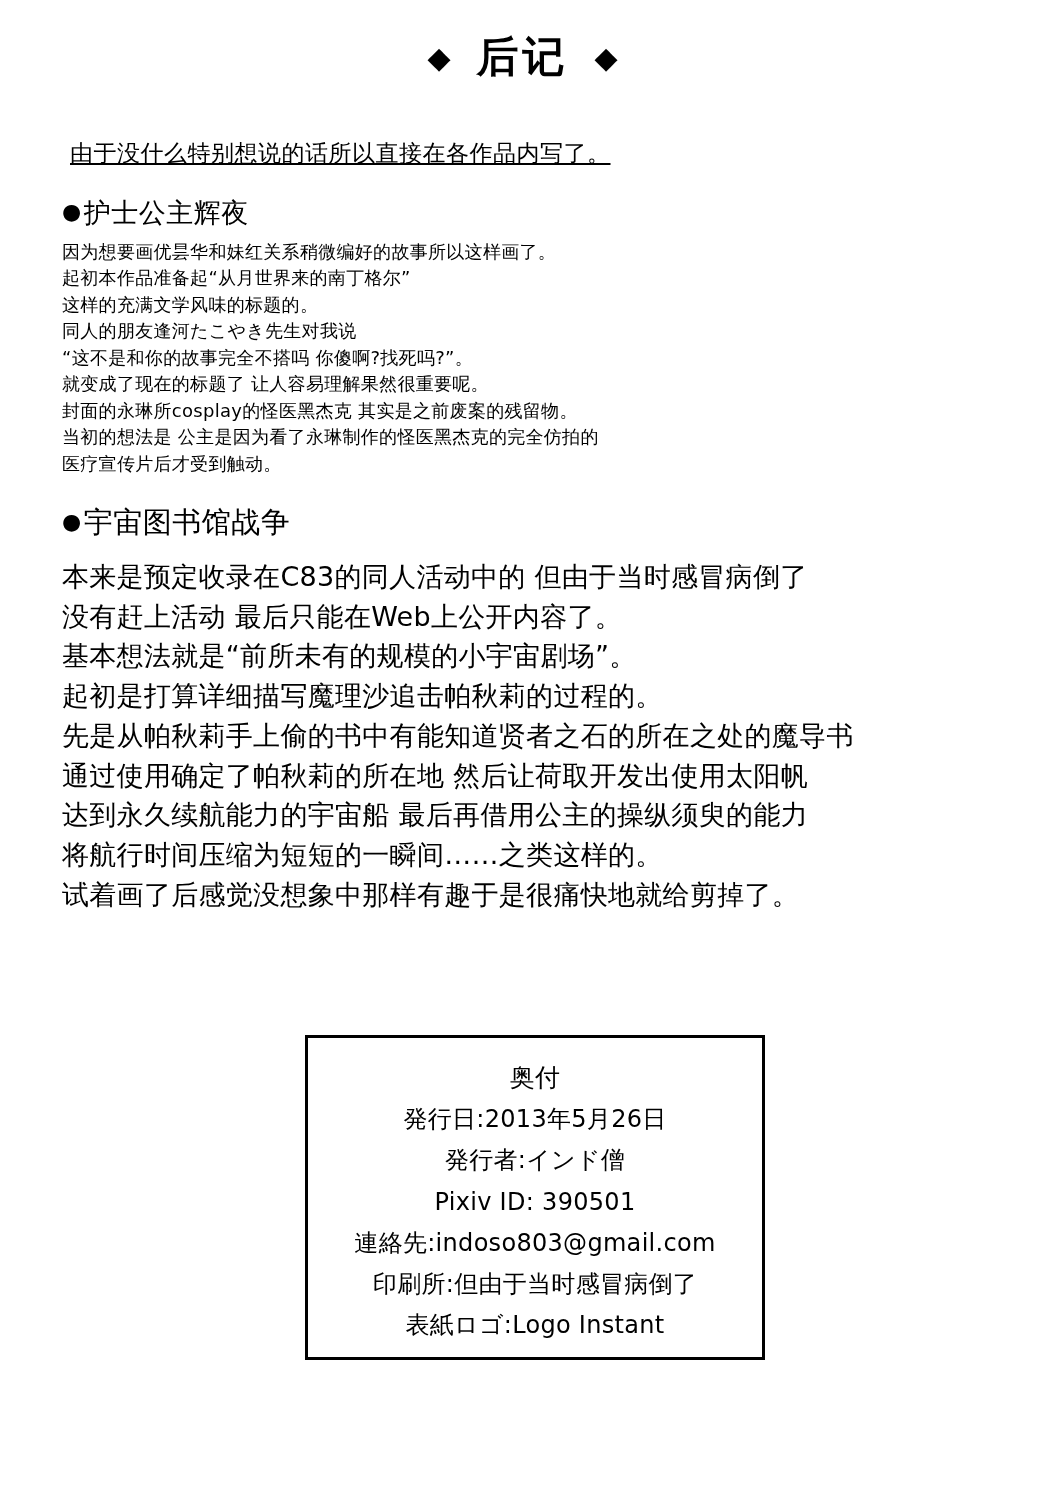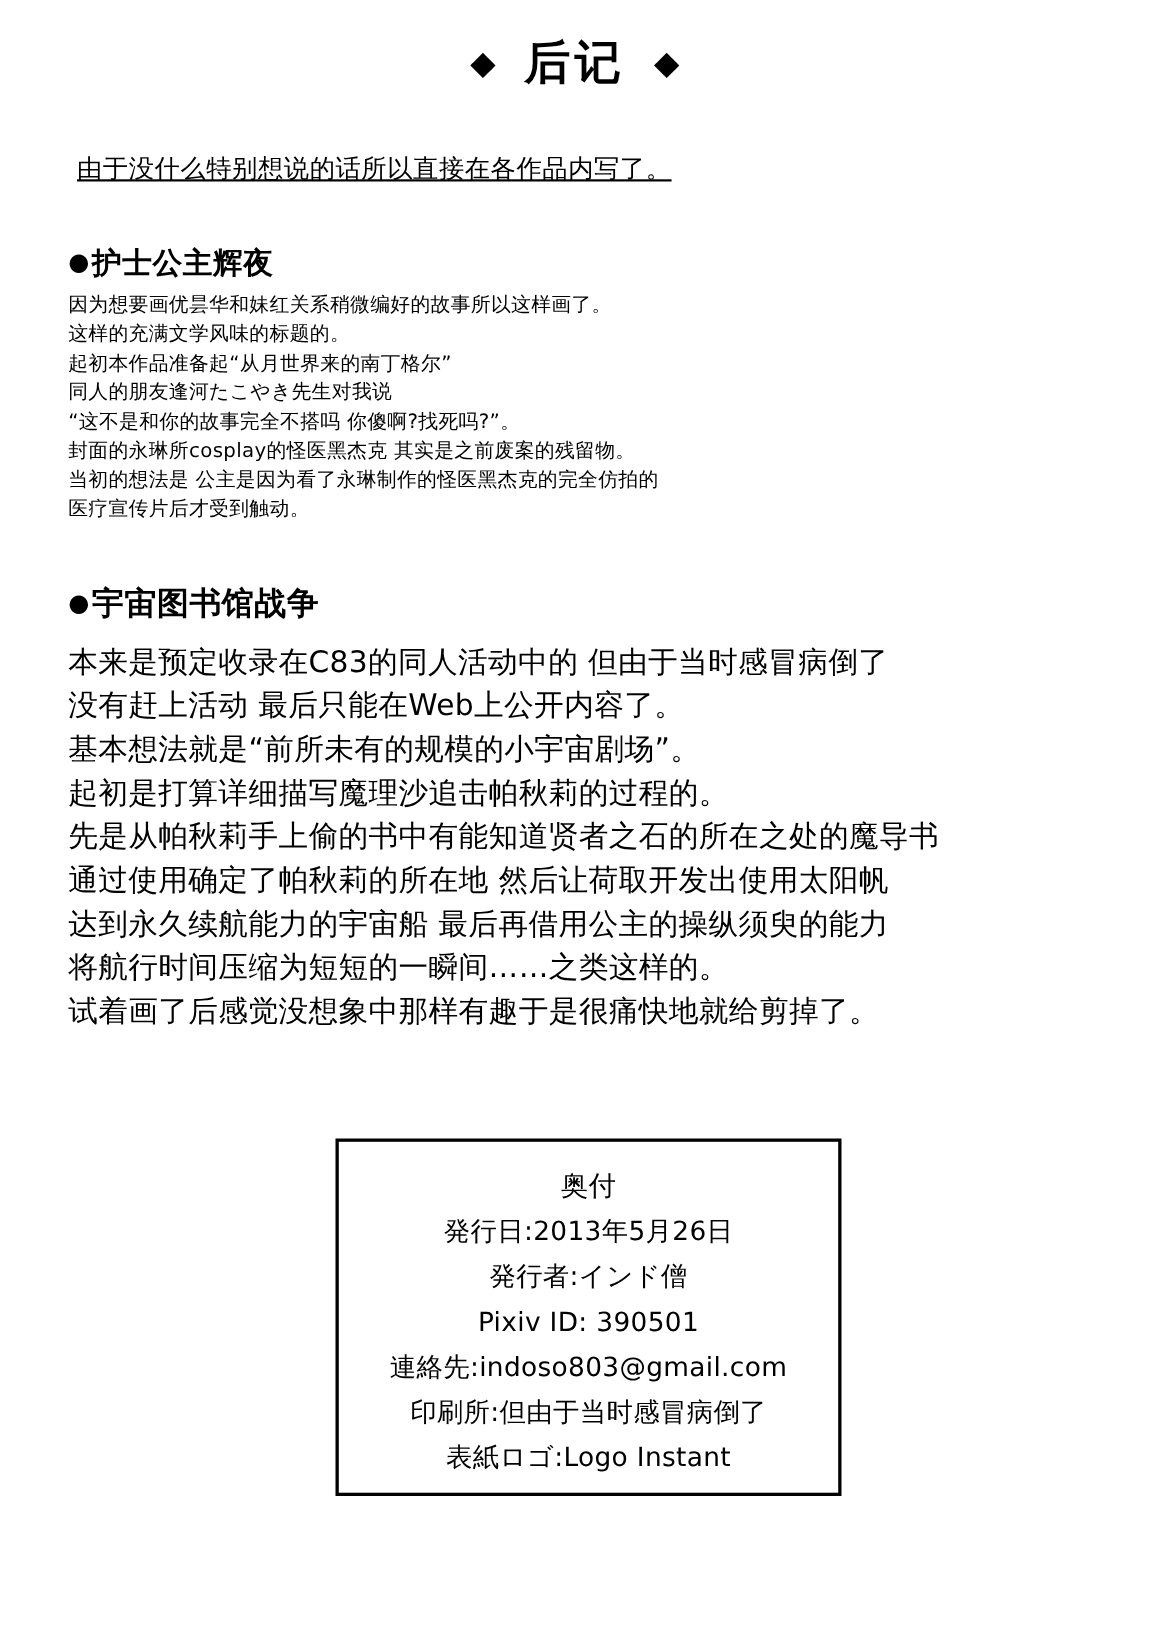--- a/index.html
+++ b/index.html
@@ -51,22 +51,22 @@
     text-decoration: underline;
   }
 
   
   .section {
     margin-left: 62px;
     margin-right: 40px;
   }
   .sec-head {
     font-size: 27px;
-    font-weight: bold;
-    margin-top: 52px;
+    font-weight: normal;
+    margin-top: 26px;
     margin-bottom: 8px;
     letter-spacing: 0.5px;
   }
   .bullet {
     font-size: 22px;
     position: relative;
     top: -3px;
     margin-right: 2px;
   }
   .body-line {
@@ -140,24 +140,25 @@
     <span class="diamond">◆</span>
   </div>
 
   <div class="intro">由于没什么特别想说的话所以直接在各作品内写了。</div>
 
   <div class="section sec1">
     <div class="sec-head">
       <span class="bullet">●</span><span>护士公主辉夜</span>
     </div>
     <div class="body-line">因为想要画优昙华和妹红关系稍微编好的故事所以这样画了。</div>
+    <div class="body-line">起初本作品准备起“从月世界来的南丁格尔”</div>
     <div class="body-line">这样的充满文学风味的标题的。</div>
-    <div class="body-line">起初本作品准备起“从月世界来的南丁格尔”</div>
     <div class="body-line">同人的朋友逢河たこやき先生对我说</div>
     <div class="body-line">“这不是和你的故事完全不搭吗 你傻啊?找死吗?”。</div>
+    <div class="body-line">就变成了现在的标题了 让人容易理解果然很重要呢。</div>
     <div class="body-line">封面的永琳所cosplay的怪医黑杰克 其实是之前废案的残留物。</div>
     <div class="body-line">当初的想法是 公主是因为看了永琳制作的怪医黑杰克的完全仿拍的</div>
     <div class="body-line">医疗宣传片后才受到触动。</div>
   </div>
 
   <div class="section sec2">
     <div class="sec-head">
       <span class="bullet">●</span><span>宇宙图书馆战争</span>
     </div>
     <div class="sec2-body">

